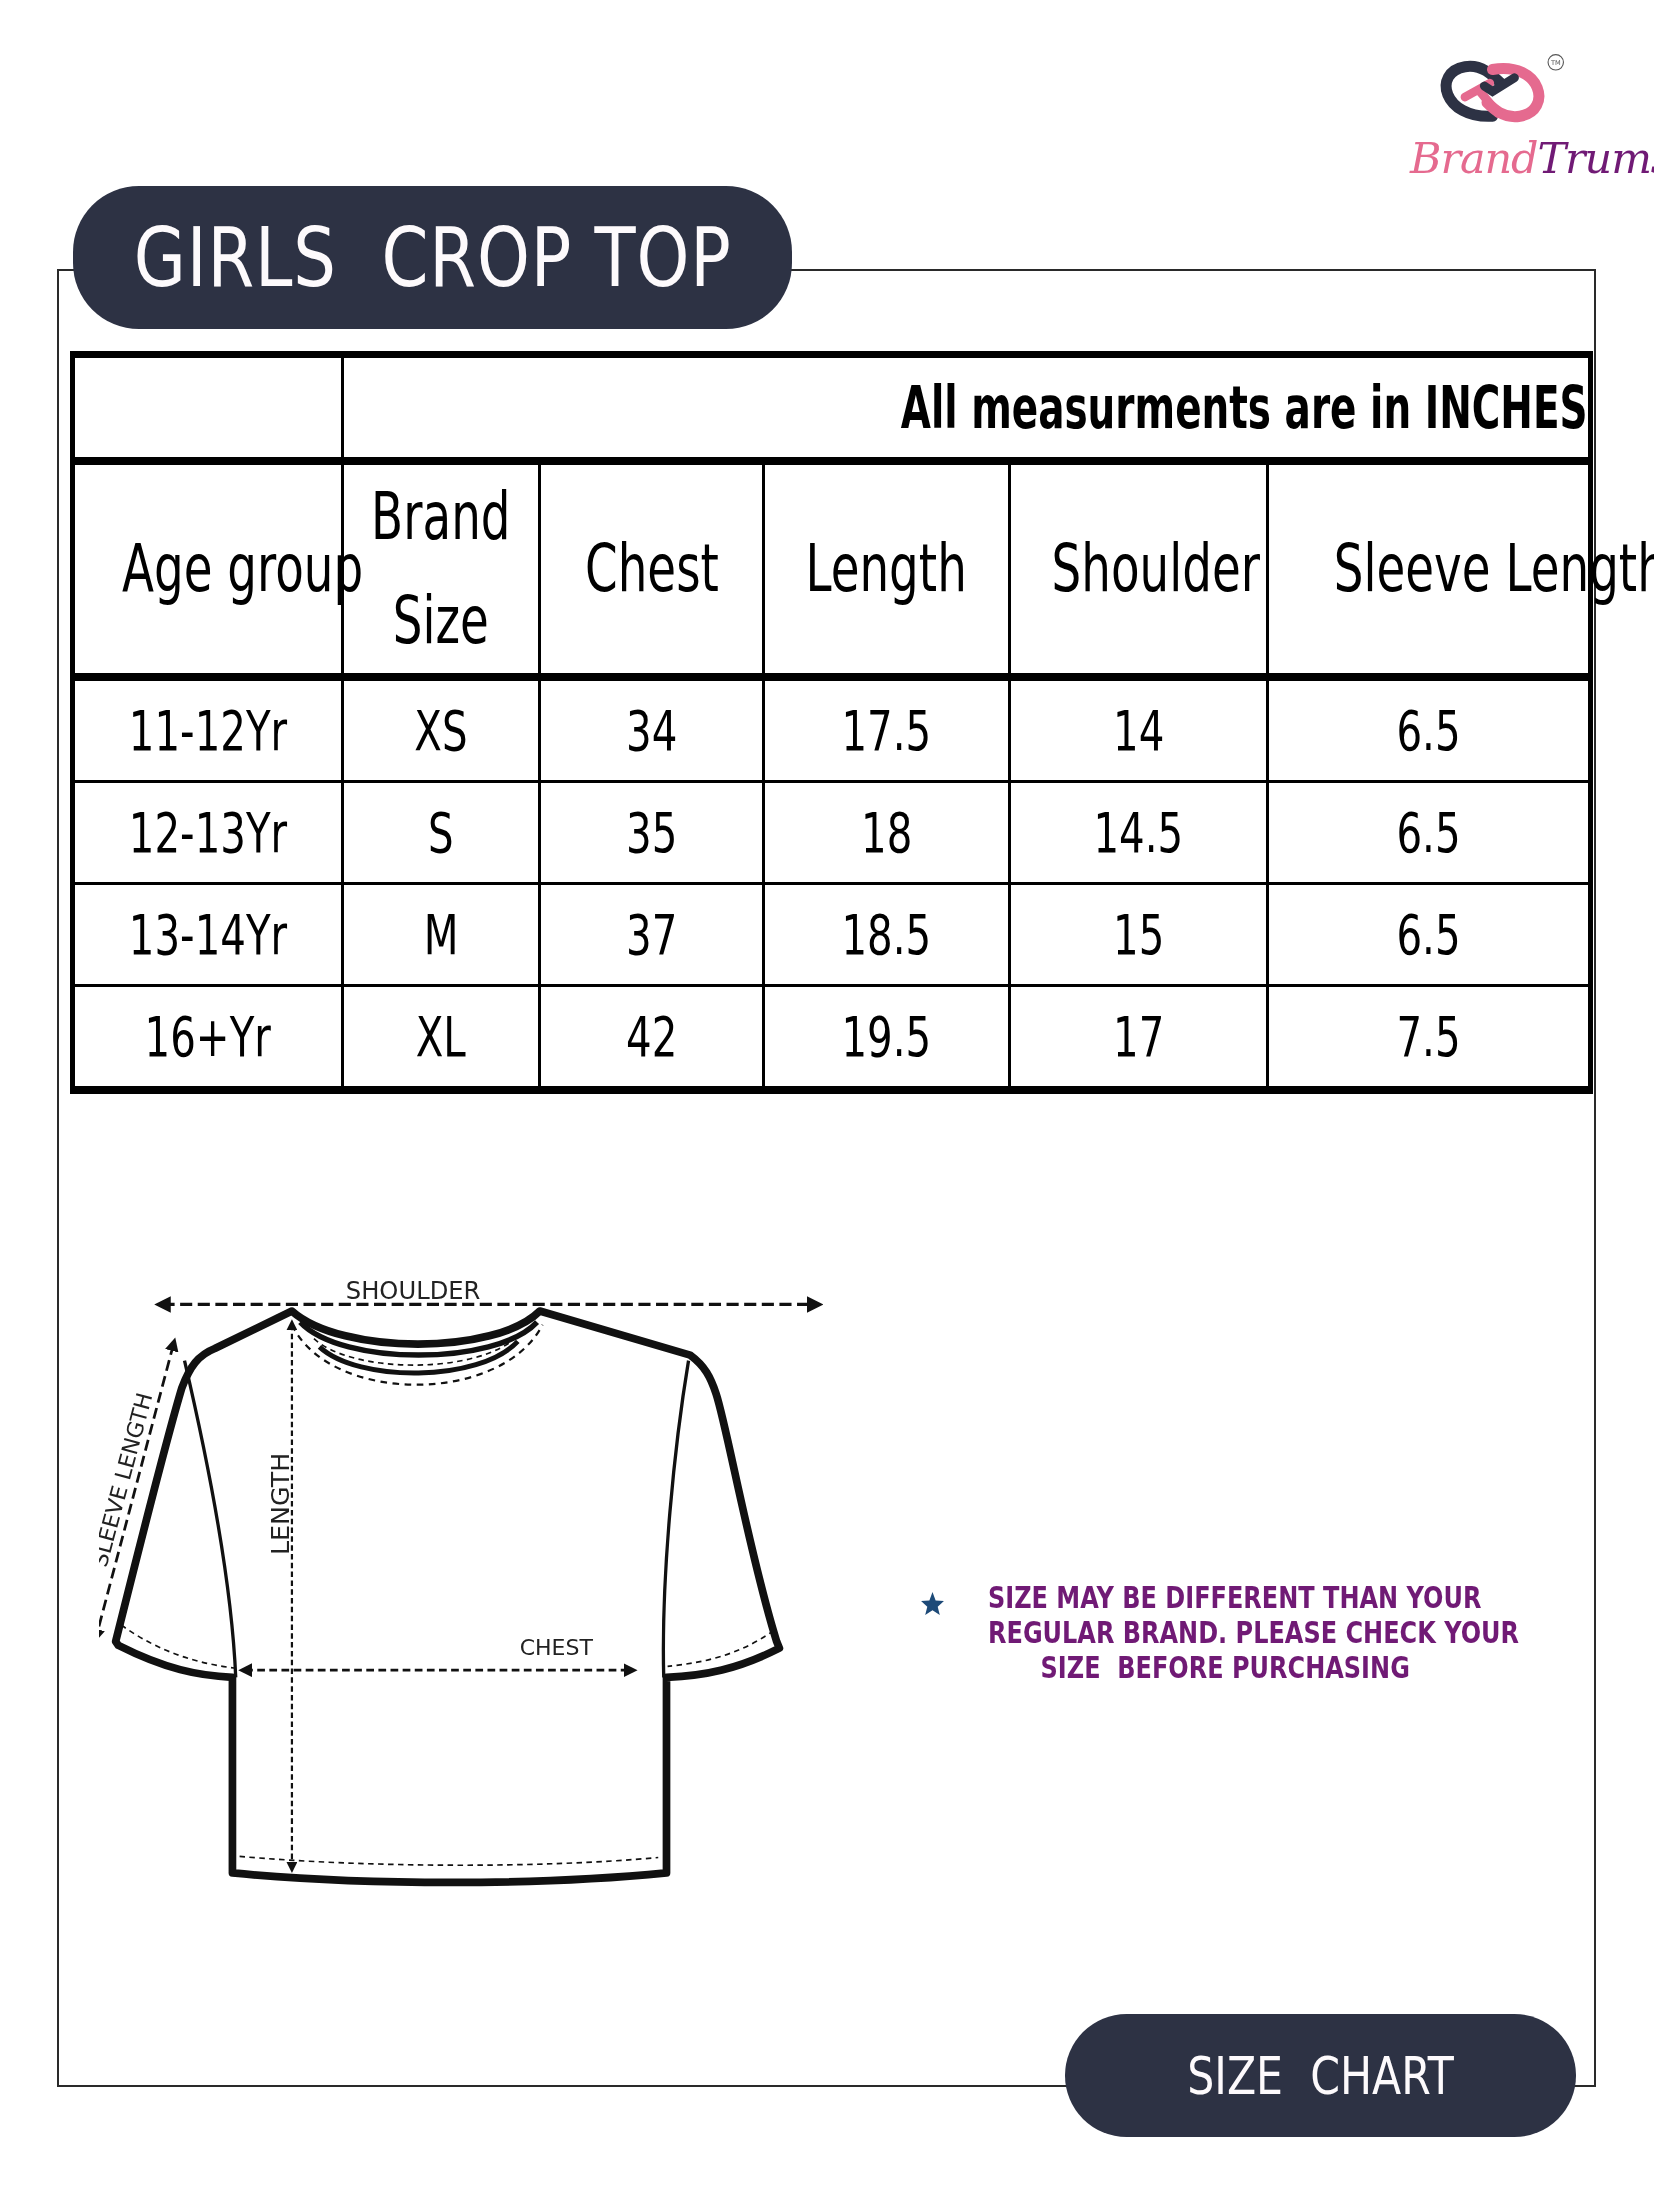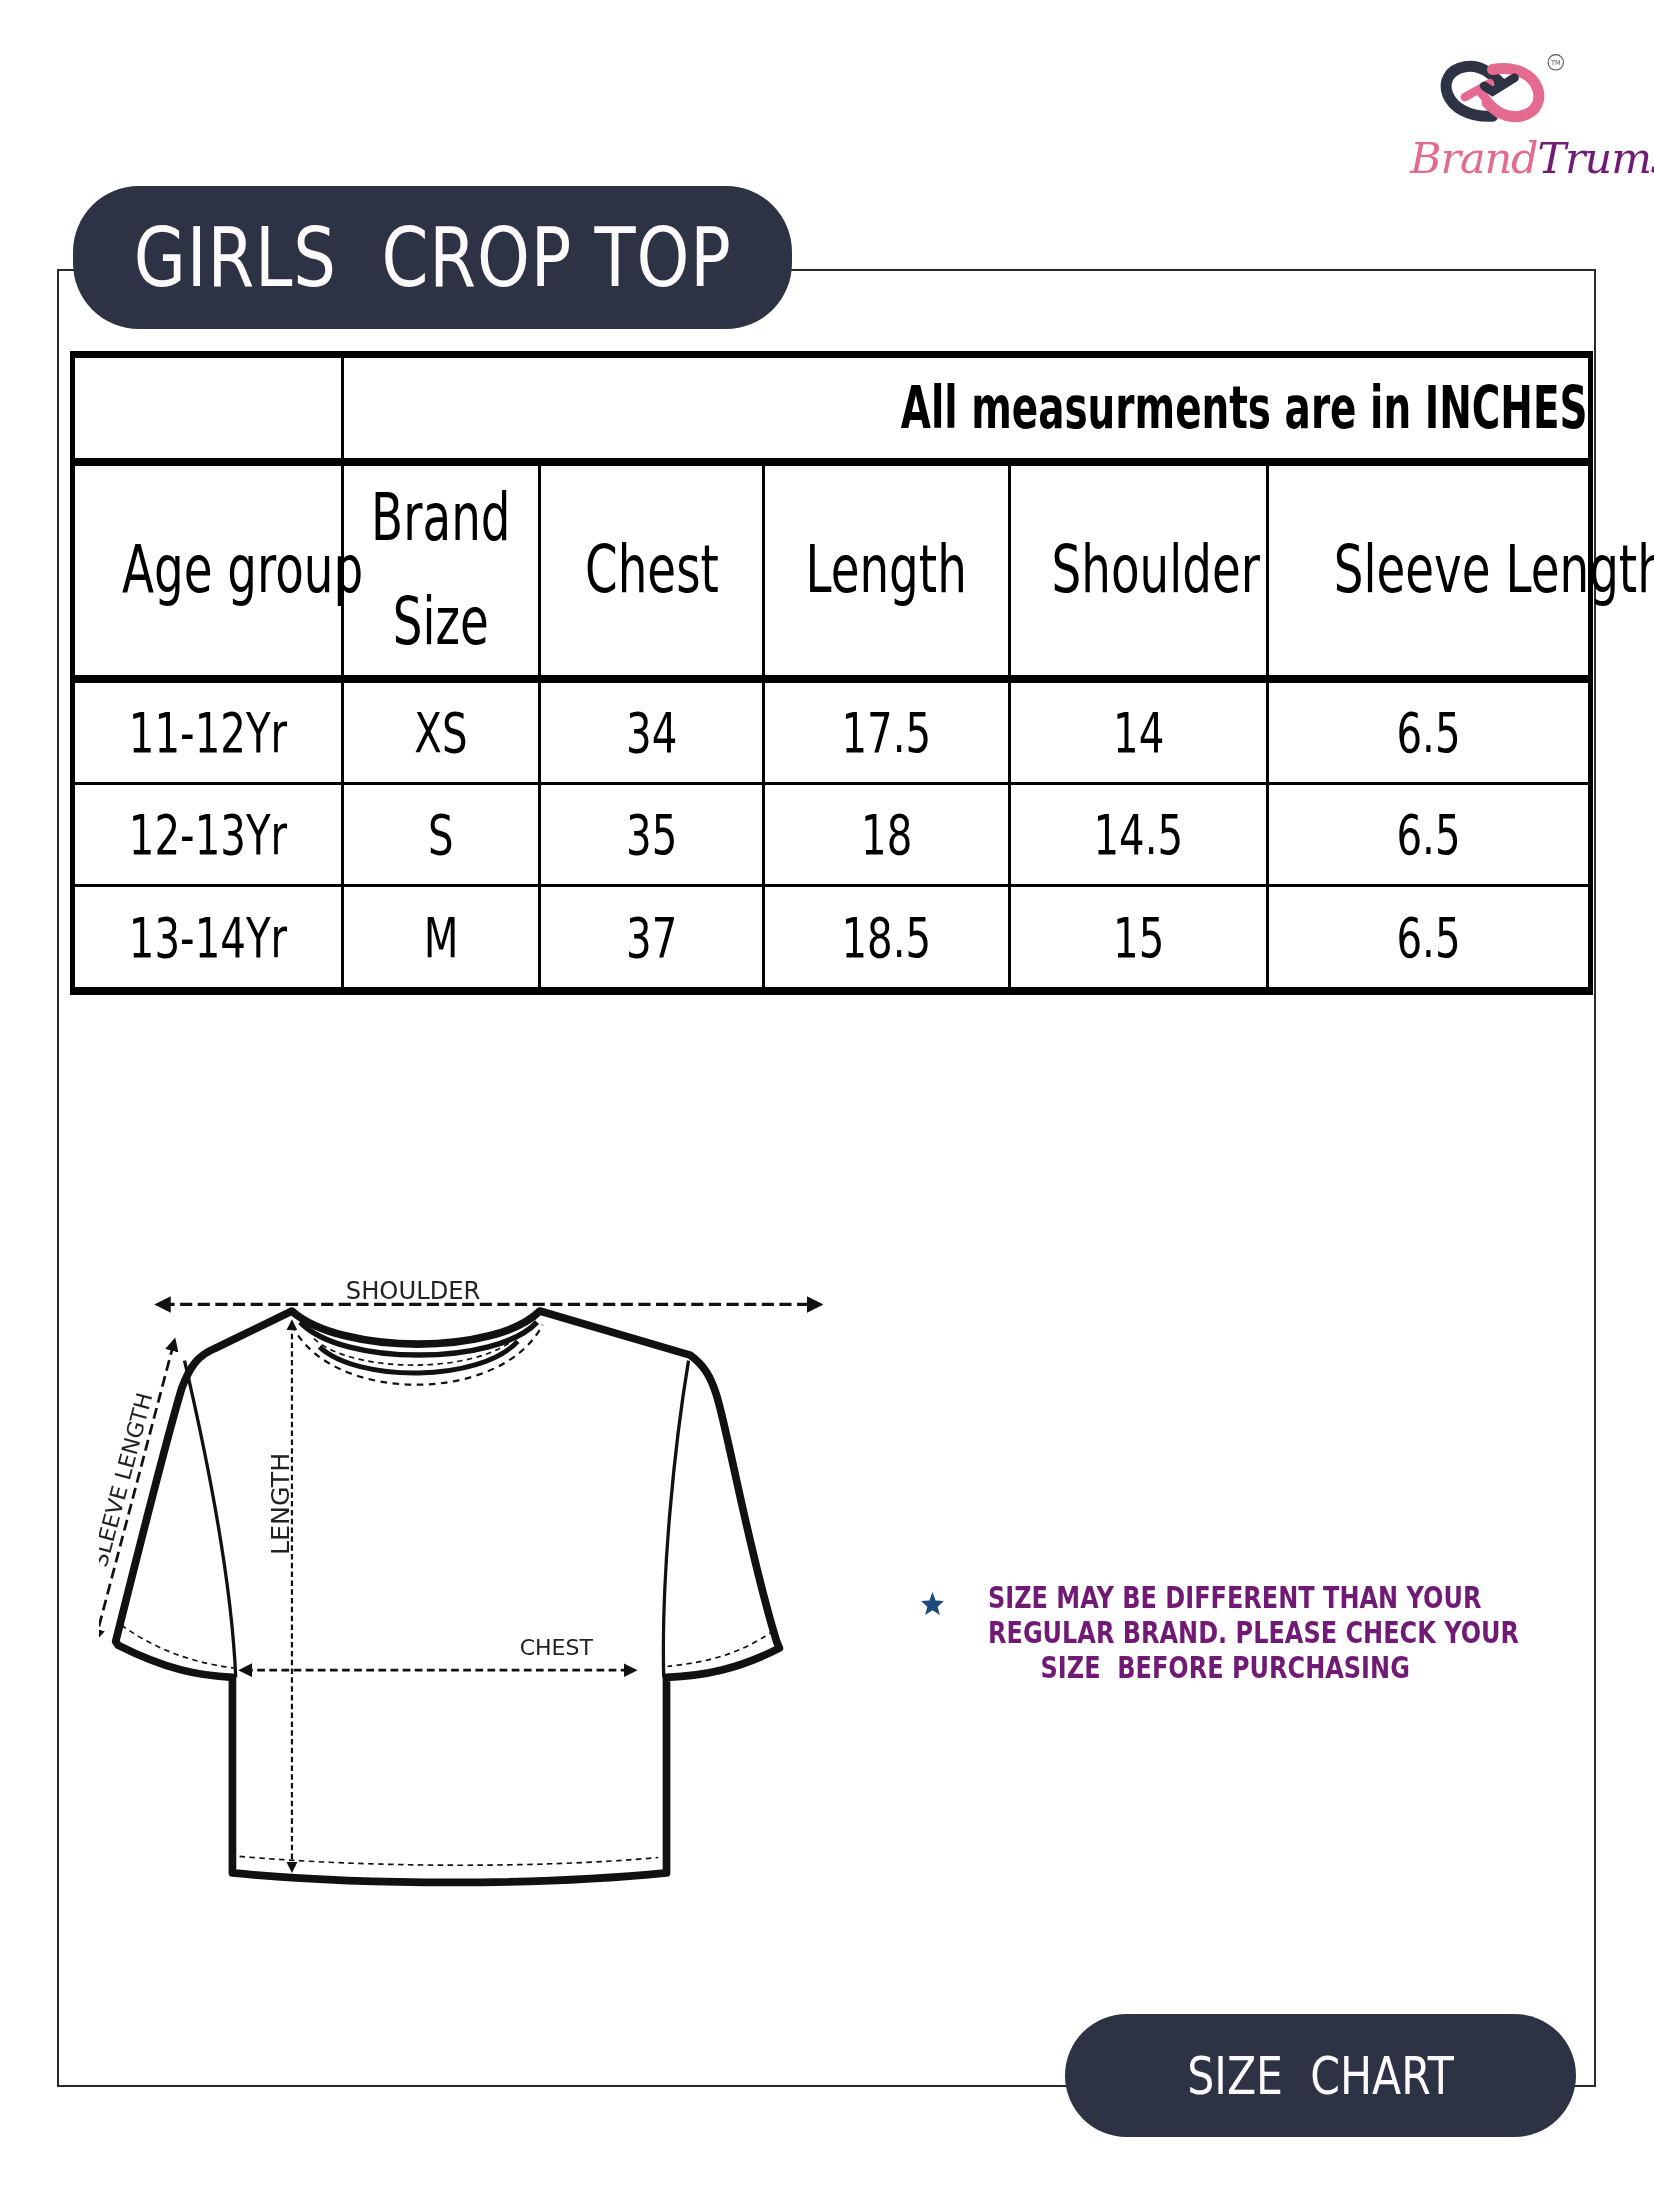--- a/index.html
+++ b/index.html
@@ -117,20 +117,28 @@
       <td><span class="cond">6.5</span></td>
     </tr>
     <tr class="body">
       <td><span class="cond">13-14Yr</span></td>
       <td><span class="cond">M</span></td>
       <td><span class="cond">37</span></td>
       <td><span class="cond">18.5</span></td>
       <td><span class="cond">15</span></td>
       <td><span class="cond">6.5</span></td>
     </tr>
+    <tr class="body">
+      <td><span class="cond">16+Yr</span></td>
+      <td><span class="cond">XL</span></td>
+      <td><span class="cond">42</span></td>
+      <td><span class="cond">19.5</span></td>
+      <td><span class="cond">17</span></td>
+      <td><span class="cond">7.5</span></td>
+    </tr>
   </tbody>
     </table>
 </div>
 
 <div id="diagram" class="abs">
   <svg width="810" height="661" viewBox="0 0 1470 1200">
     <defs>
       <marker id="arrow" viewBox="0 0 10 10" refX="5" refY="5" markerWidth="5" markerHeight="5" orient="auto-start-reverse">
         <path d="M0 0 L10 5 L0 10 z" fill="#111"></path>
       </marker>

